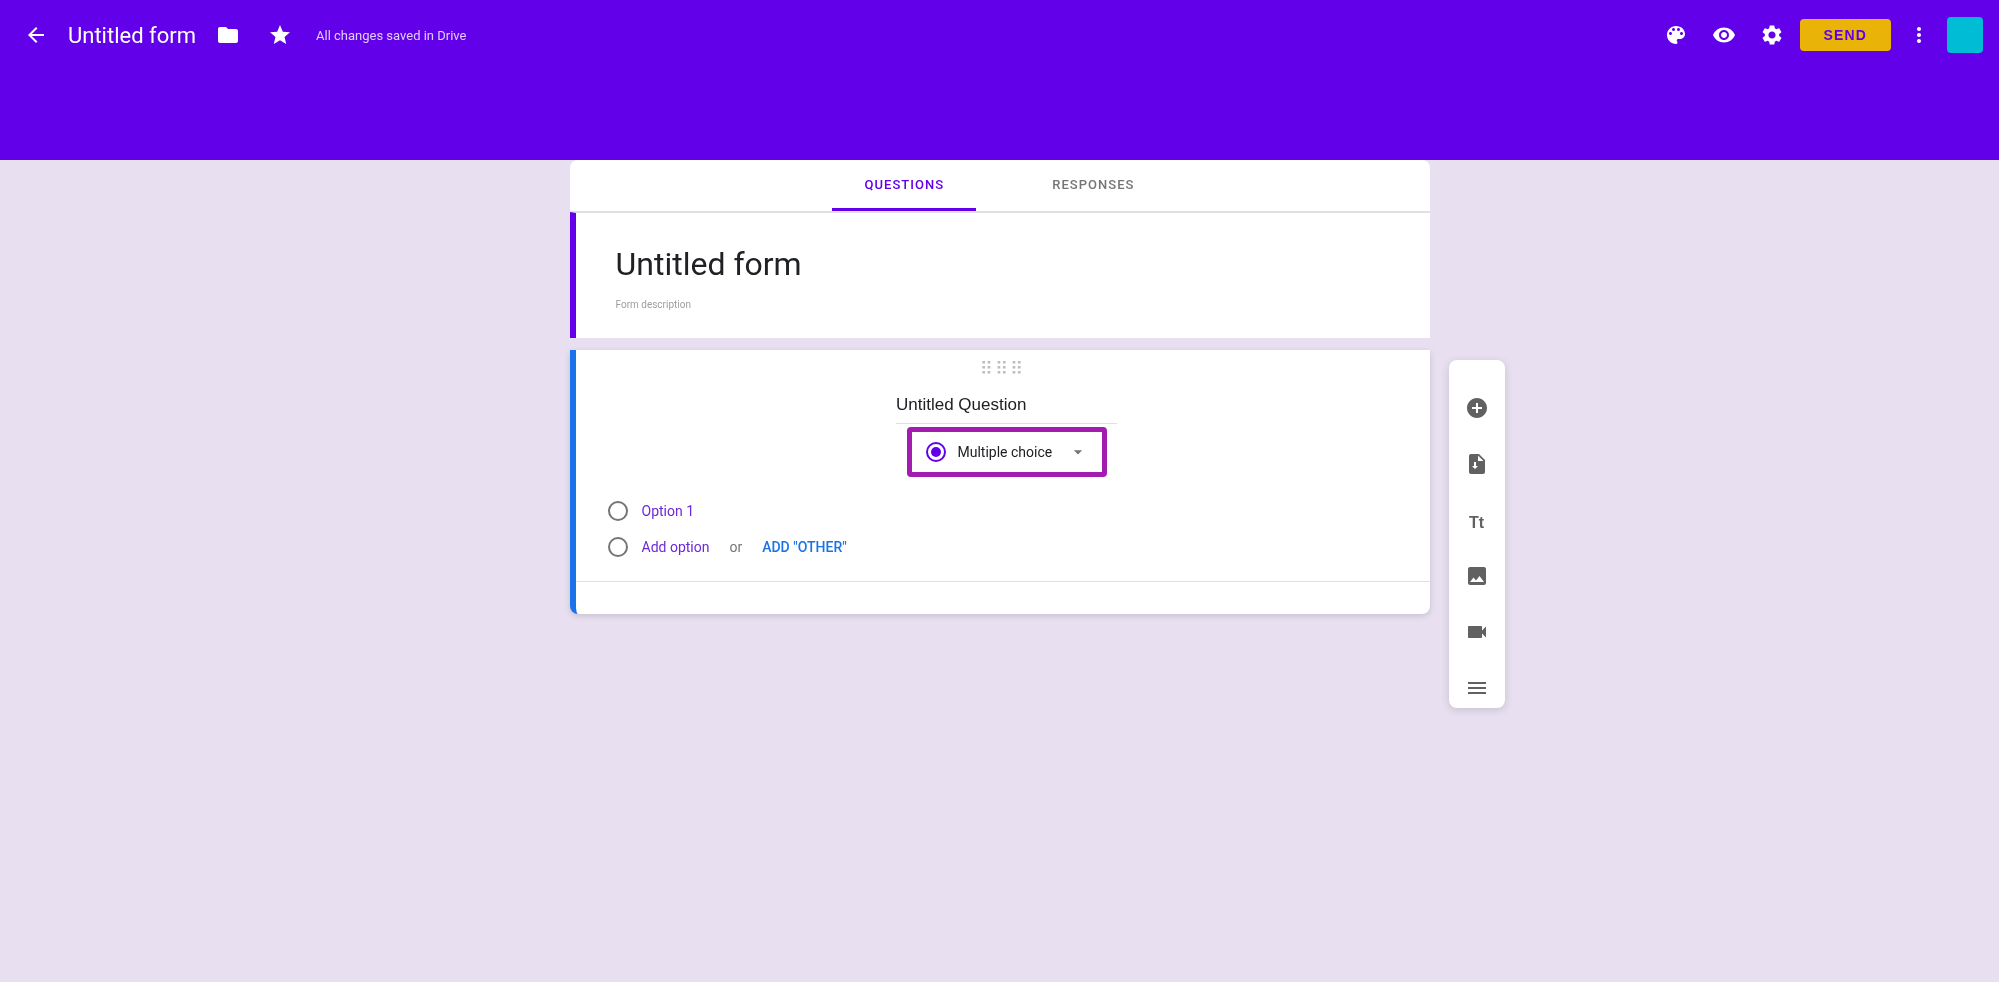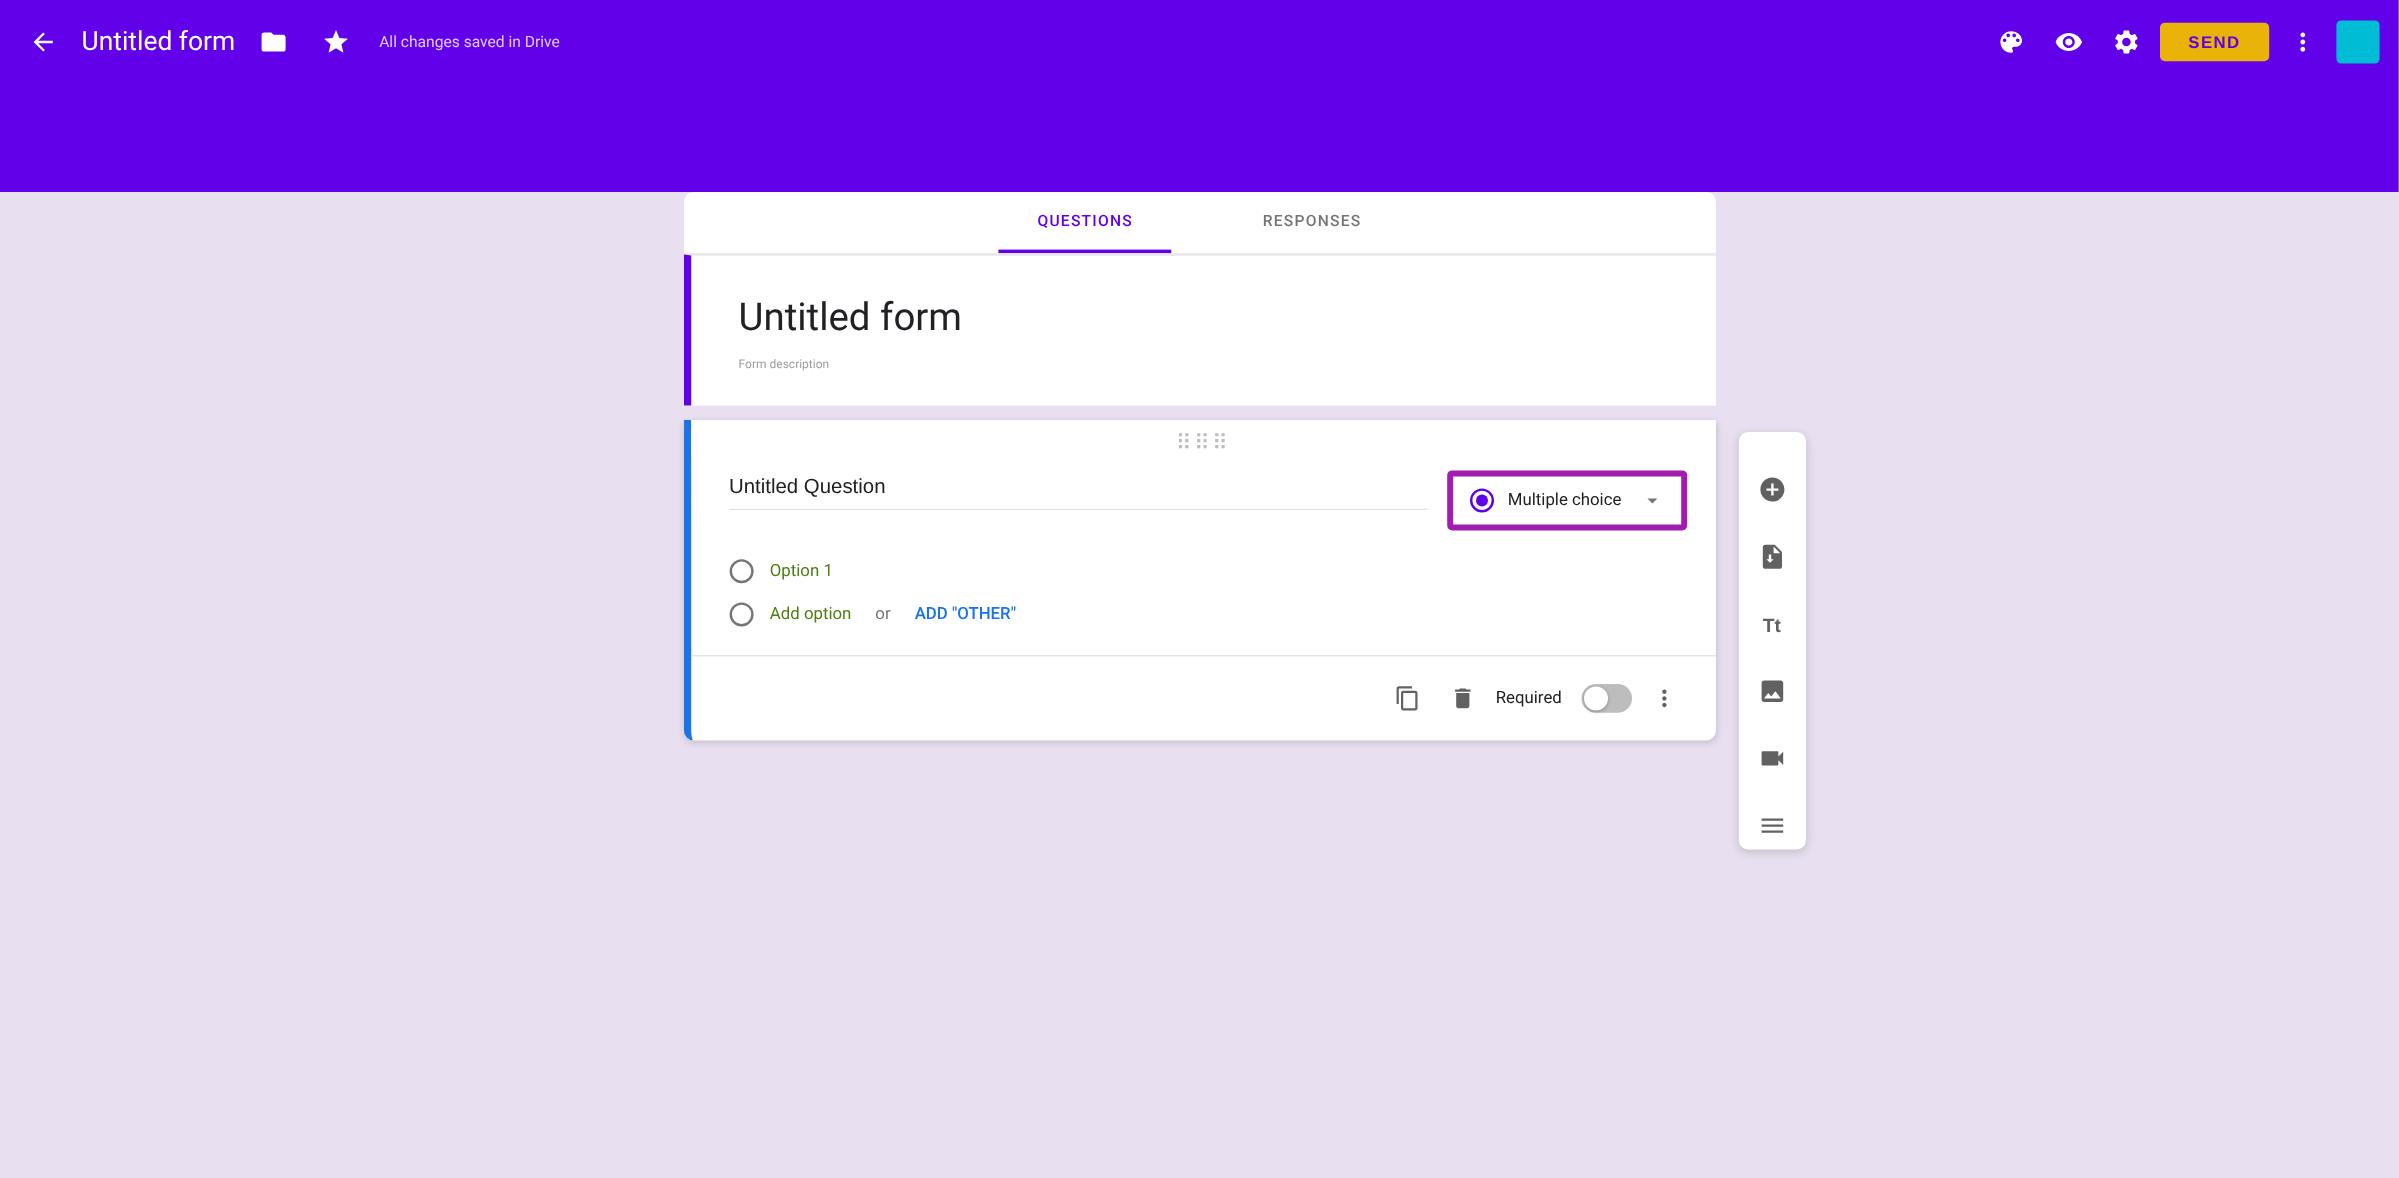--- a/index.html
+++ b/index.html
@@ -159,23 +159,24 @@
     .drag-handle {
       display: flex;
       justify-content: center;
       padding: 8px 0 4px 0;
       color: #bdbdbd;
       font-size: 18px;
       letter-spacing: 2px;
     }
     .question-row {
       display: flex;
-      align-items: flex-start;
+      align-items: center;
       padding: 8px 24px 16px 32px;
-      gap: 16px;
+      gap: 3px;
+      flex-direction: column;
     }
     .question-input-wrap {
       flex: 1;
     }
     .question-input {
       font-size: 17px;
       font-weight: 400;
       color: #202124;
       border: none;
       border-bottom: 1px solid #e0e0e0;
@@ -225,21 +226,21 @@
       padding: 0 32px;
     }
     .option-row {
       display: flex;
       align-items: center;
       gap: 14px;
       padding: 8px 0;
       color: #202124;
       font-size: 14px;
     }
-    .option-text { color: #4d7c0f; }
+    .option-text { color: #6d28d9; }
     .add-other-link {
       color: #1a73e8;
       font-weight: 500;
       font-size: 14px;
       cursor: pointer;
       text-decoration: none;
     }
 
     
     .card-divider {
@@ -423,47 +424,20 @@
         <div class="option-row">
           <div class="radio-icon"></div>
           <span class="option-text">Add option</span>
           <span style="color:#757575; margin: 0 6px;">or</span>
           <a class="add-other-link" href="#">ADD "OTHER"</a>
         </div>
       </div>
 
       <div class="card-divider"></div>
 
-      <div class="card-actions">
-
-        <button class="action-icon-btn" title="Duplicate">
-          <svg width="22" height="22" viewBox="0 0 24 24" fill="#616161">
-              <path d="M16 1H4c-1.1 0-2 .9-2 2v14h2V3h12V1zm3 4H8c-1.1 0-2 .9-2 2v14c0 1.1.9 2 2 2h11c1.1 0 2-.9 2-2V7c0-1.1-.9-2-2-2zm0 16H8V7h11v14z"></path>
-            </svg>
-        </button>
-
-        <button class="action-icon-btn" title="Delete">
-          <svg width="22" height="22" viewBox="0 0 24 24" fill="#616161">
-              <path d="M6 19c0 1.1.9 2 2 2h8c1.1 0 2-.9 2-2V7H6v12zM19 4h-3.5l-1-1h-5l-1 1H5v2h14V4z"></path>
-            </svg>
-        </button>
-
-        <span class="required-label">Required</span>
-        <div class="toggle-wrap">
-          <div class="toggle">
-            <div class="toggle-knob"></div>
-          </div>
-        </div>
-
-        <button class="action-icon-btn" title="More options">
-          <svg width="22" height="22" viewBox="0 0 24 24" fill="#616161">
-              <path d="M12 8c1.1 0 2-.9 2-2s-.9-2-2-2-2 .9-2 2 .9 2 2 2zm0 2c-1.1 0-2 .9-2 2s.9 2 2 2 2-.9 2-2-.9-2-2-2zm0 6c-1.1 0-2 .9-2 2s.9 2 2 2 2-.9 2-2-.9-2-2-2z"></path>
-            </svg>
-        </button>
-      </div>
     </div>
 
     <div class="right-sidebar">
 
       <button class="sidebar-btn" title="Add question">
         <svg width="24" height="24" viewBox="0 0 24 24" fill="#616161">
             <path d="M12 2C6.48 2 2 6.48 2 12s4.48 10 10 10 10-4.48 10-10S17.52 2 12 2zm5 11h-4v4h-2v-4H7v-2h4V7h2v4h4v2z"></path>
           </svg>
       </button>
 

